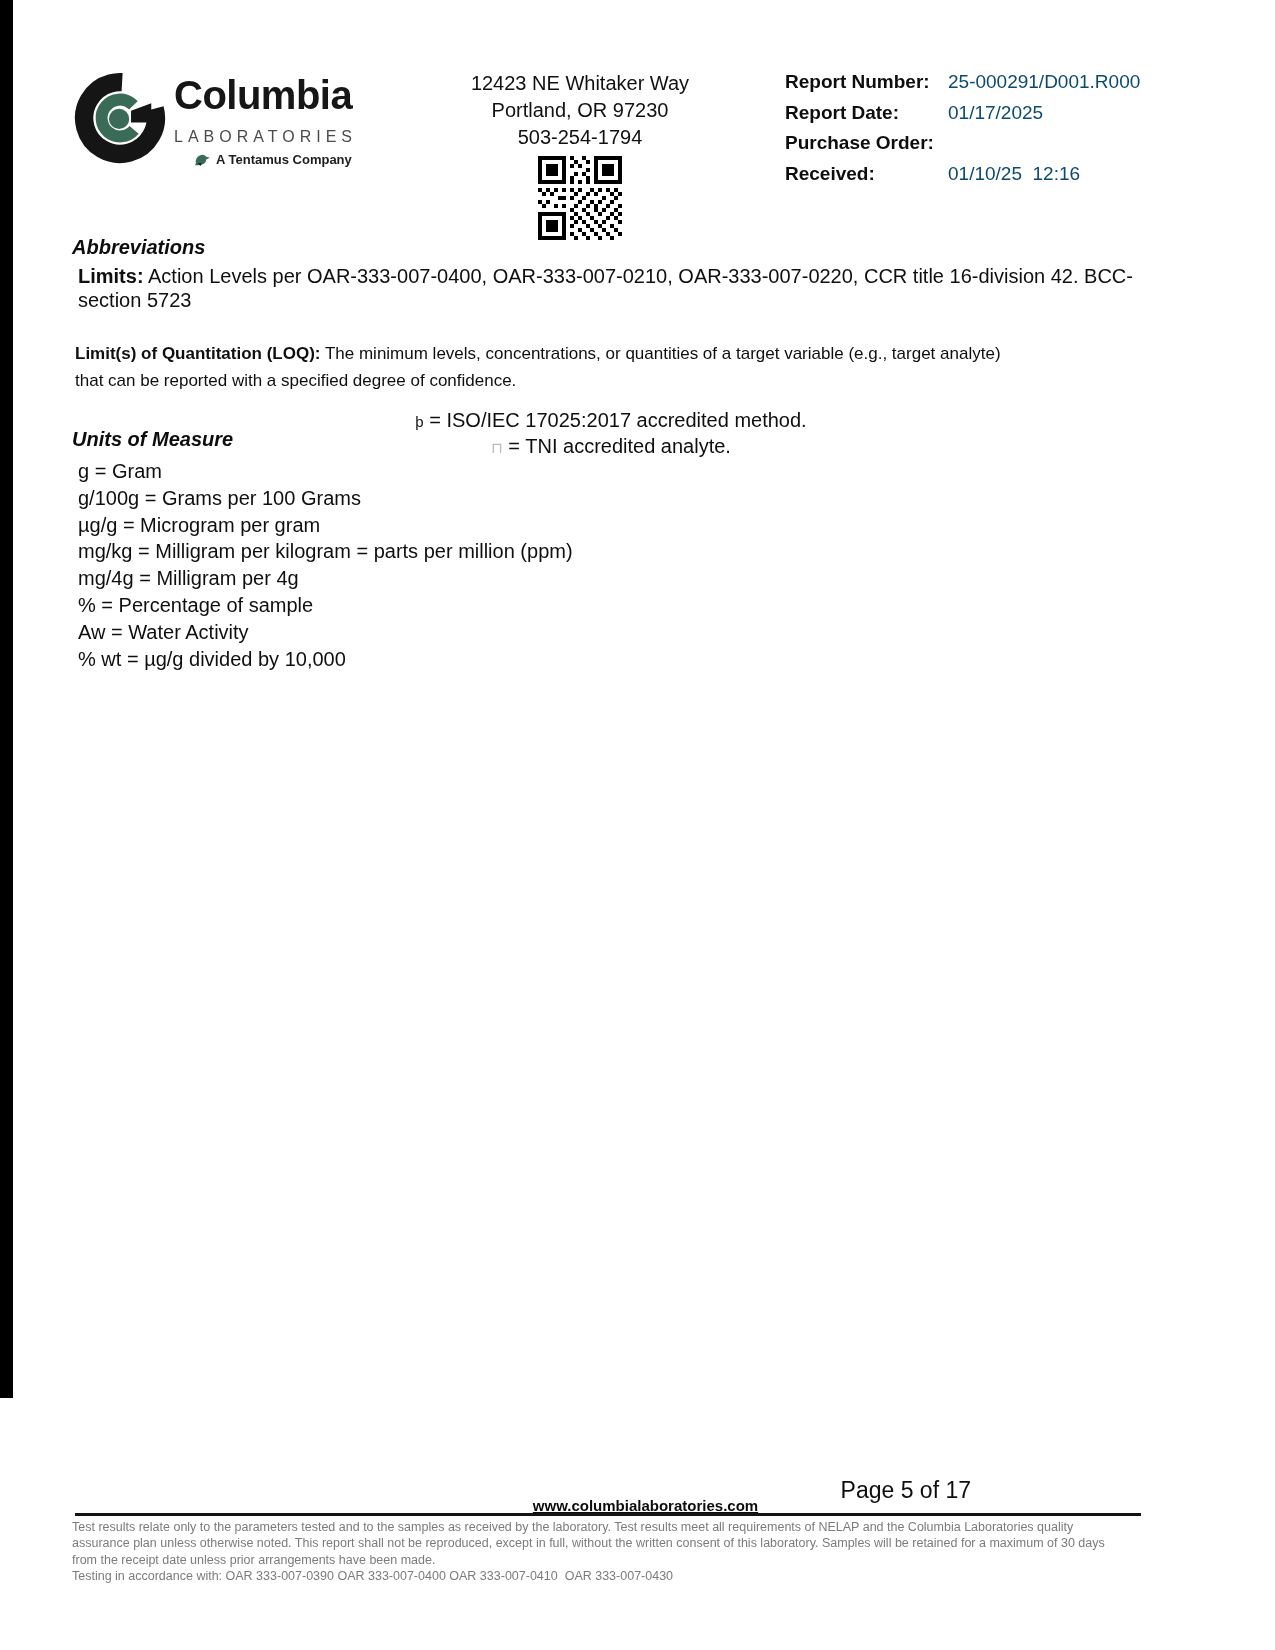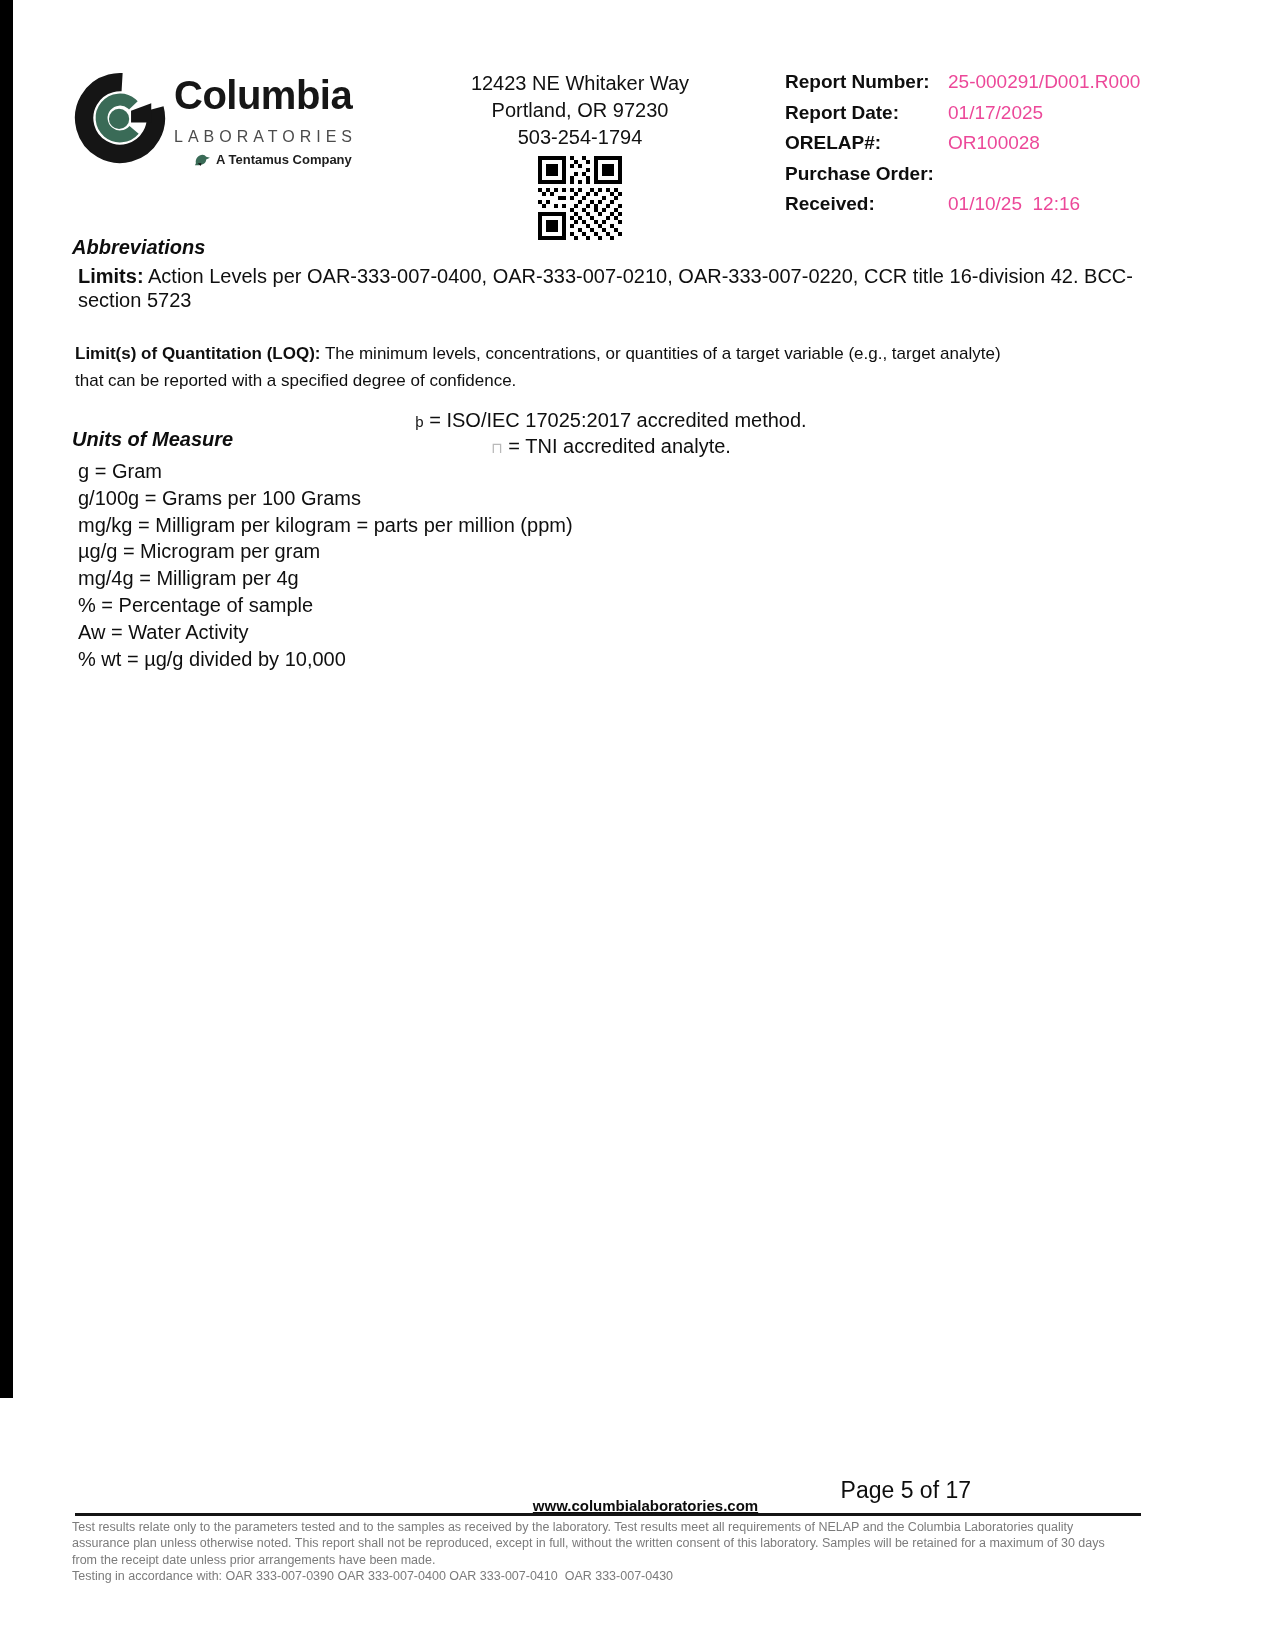--- a/index.html
+++ b/index.html
@@ -20,21 +20,21 @@
   .logo-tagline svg{width:19px;height:15px;margin-right:5px;}
   .logo-tagline span{font-size:13px;font-weight:bold;color:#1d1d1d;}
 
   .address-block{position:absolute;left:448px;top:70px;width:264px;text-align:center;}
   .address-line{font-size:20px;line-height:27px;color:#111;}
   .qr{margin-top:5px;}
 
   .report-info{position:absolute;left:785px;top:71px;}
   .ri-row{display:flex;height:30.5px;align-items:flex-start;}
   .ri-label{width:163px;font-weight:bold;font-size:19px;color:#0e0e0e;}
-  .ri-value{font-size:19px;color:#ec4899;white-space:pre-wrap;}
+  .ri-value{font-size:19px;color:#0c4a6e;white-space:pre-wrap;}
 
   
   .section-abbrev{position:absolute;left:72px;top:236px;width:1075px;}
   .sec-heading{font-size:20px;font-weight:bold;font-style:italic;color:#0d0d0d;}
   .limits-line{margin-top:5px;padding-left:6px;font-size:20px;line-height:24px;color:#0f0f0f;}
   .limits-line b{font-weight:bold;}
   .loq{margin-top:28px;padding-left:3px;max-width:935px;font-size:17px;line-height:27px;color:#0f0f0f;}
   .sym-line{padding-left:3px;font-size:20px;line-height:22px;color:#0f0f0f;text-align:center;}
   .iso-line{margin-top:15px;}
   .tni-line{margin-top:2px;}
@@ -116,24 +116,20 @@
   <div class="report-info">
     <div class="ri-row">
       <span class="ri-label">Report Number:</span>
       <span class="ri-value">25-000291/D001.R000</span>
     </div>
     <div class="ri-row">
       <span class="ri-label">Report Date:</span>
       <span class="ri-value">01/17/2025</span>
     </div>
     <div class="ri-row">
-      <span class="ri-label">ORELAP#:</span>
-      <span class="ri-value">OR100028</span>
-    </div>
-    <div class="ri-row">
       <span class="ri-label">Purchase Order:</span>
       <span class="ri-value"></span>
     </div>
     <div class="ri-row">
       <span class="ri-label">Received:</span>
       <span class="ri-value">01/10/25  12:16</span>
     </div>
   </div>
 
   <div class="section-abbrev">
@@ -142,22 +138,22 @@
     <div class="loq"><b>Limit(s) of Quantitation (LOQ):</b><span> The minimum levels, concentrations, or quantities of a target variable (e.g., target analyte) that can be reported with a specified degree of confidence.</span></div>
     <div class="sym-line iso-line"><span class="sym-iso">þ</span><span> = ISO/IEC 17025:2017 accredited method.</span></div>
     <div class="sym-line tni-line"><span class="sym-tni">⊓</span><span> = TNI accredited analyte.</span></div>
   </div>
 
   <div class="section-units">
     <div class="sec-heading">Units of Measure</div>
     <div class="units-list">
       <div class="unit-item">g = Gram</div>
       <div class="unit-item">g/100g = Grams per 100 Grams</div>
+      <div class="unit-item">µg/g = Microgram per gram</div>
       <div class="unit-item">mg/kg = Milligram per kilogram = parts per million (ppm)</div>
-      <div class="unit-item">µg/g = Microgram per gram</div>
       <div class="unit-item">mg/4g = Milligram per 4g</div>
       <div class="unit-item">% = Percentage of sample</div>
       <div class="unit-item">Aw = Water Activity</div>
       <div class="unit-item">% wt = µg/g divided by 10,000</div>
     </div>
   </div>
 
   <div class="page-label">Page 5 of 17</div>
   <div class="website">www.columbialaboratories.com</div>
   <div class="footer-rule"></div>

